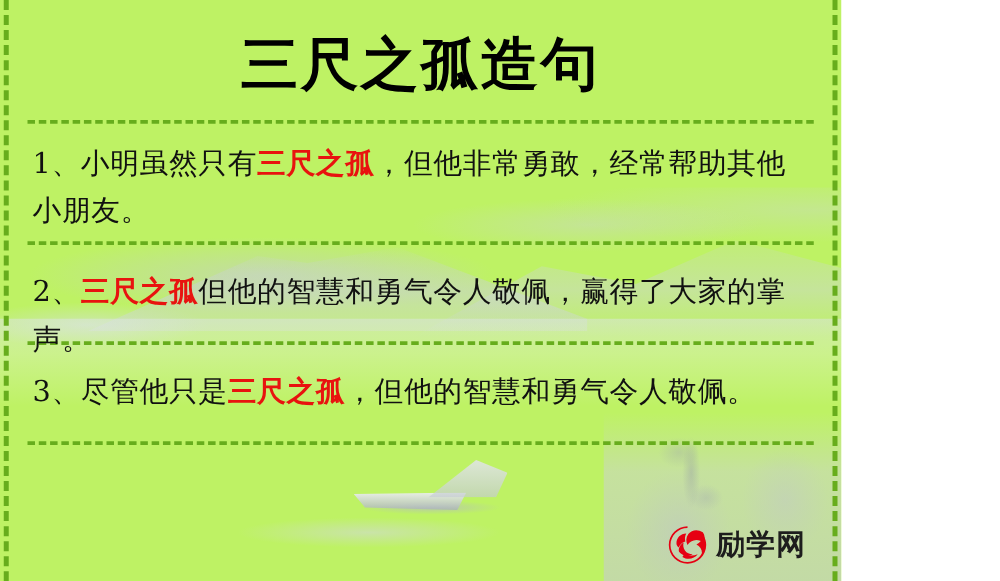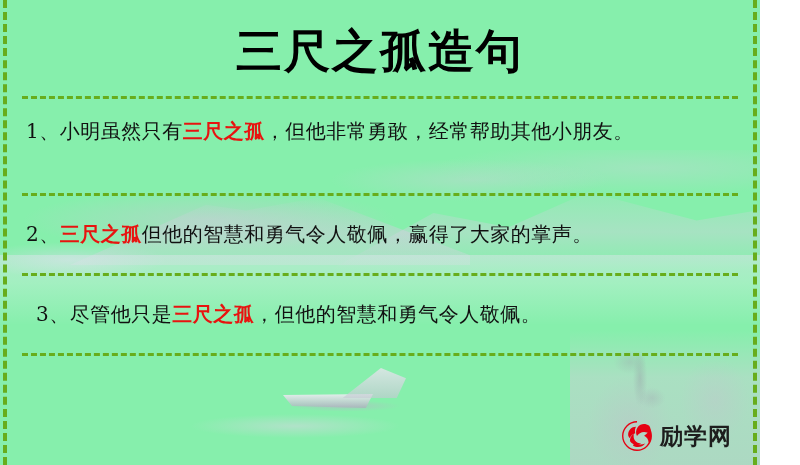--- a/index.html
+++ b/index.html
@@ -10,24 +10,24 @@
   body {
     width: 800px;
     height: 465px;
     background: #ffffff;
     font-family: "DejaVu Serif", "Liberation Serif", serif;
     overflow: hidden;
   }
 
   .page {
     position: relative;
-    width: 760px;
+    width: 673px;
     height: 465px;
     box-sizing: border-box;
-    background: #86efac;
+    background: #bef264;
     overflow: hidden;
   }
 
   
   .bg-layer {
     position: absolute;
     pointer-events: none;
     z-index: 0;
   }
 
@@ -157,30 +157,30 @@
   .divider.d4 { margin-top: 0; }
 
   .sentence-list {
     list-style: none;
     margin: 0;
     padding: 0;
   }
 
   .sentence {
     font-family: "DejaVu Serif", "Liberation Serif", serif;
-    font-size: 20px;
+    font-size: 23px;
     line-height: 38px;
     color: #111111;
     letter-spacing: 0.5px;
     padding: 12px 4px 11px 4px;
     box-sizing: border-box;
   }
   .sentence.s1 { height: 94px; padding-top: 13px; }
   .sentence.s2 { height: 77px; padding-top: 19px; }
-  .sentence.s3 { height: 77px; padding-top: 19px; margin-left: 10px; }
+  .sentence.s3 { height: 77px; padding-top: 19px; }
 
   .kw {
     color: #e8130f;
     font-weight: 700;
   }
 
   
   .logo {
     position: absolute;
     right: 28px;

